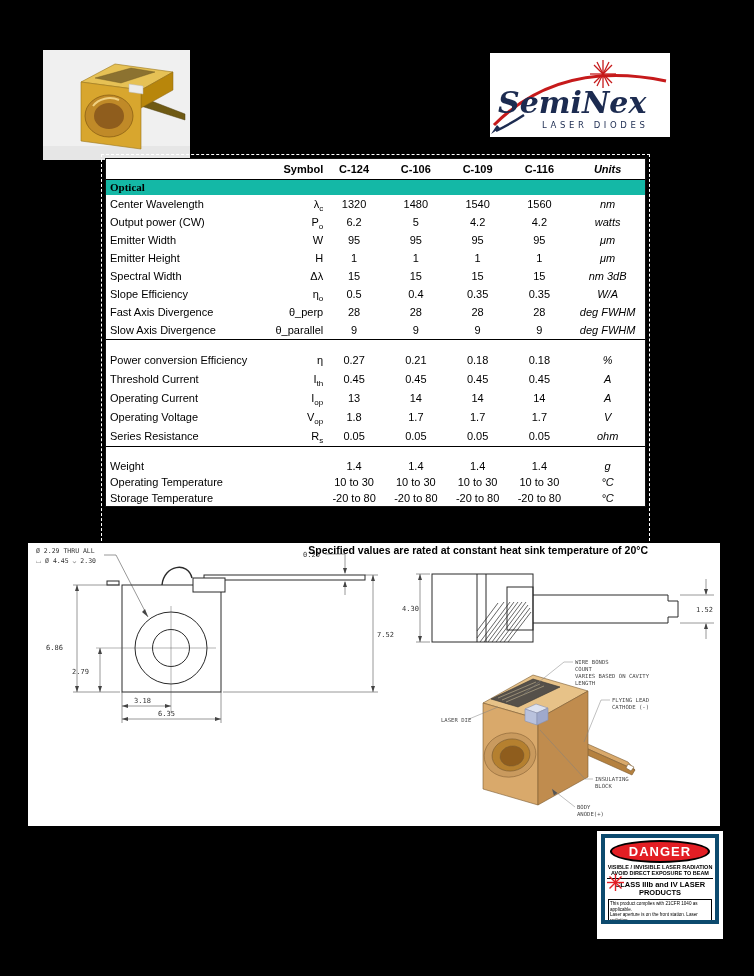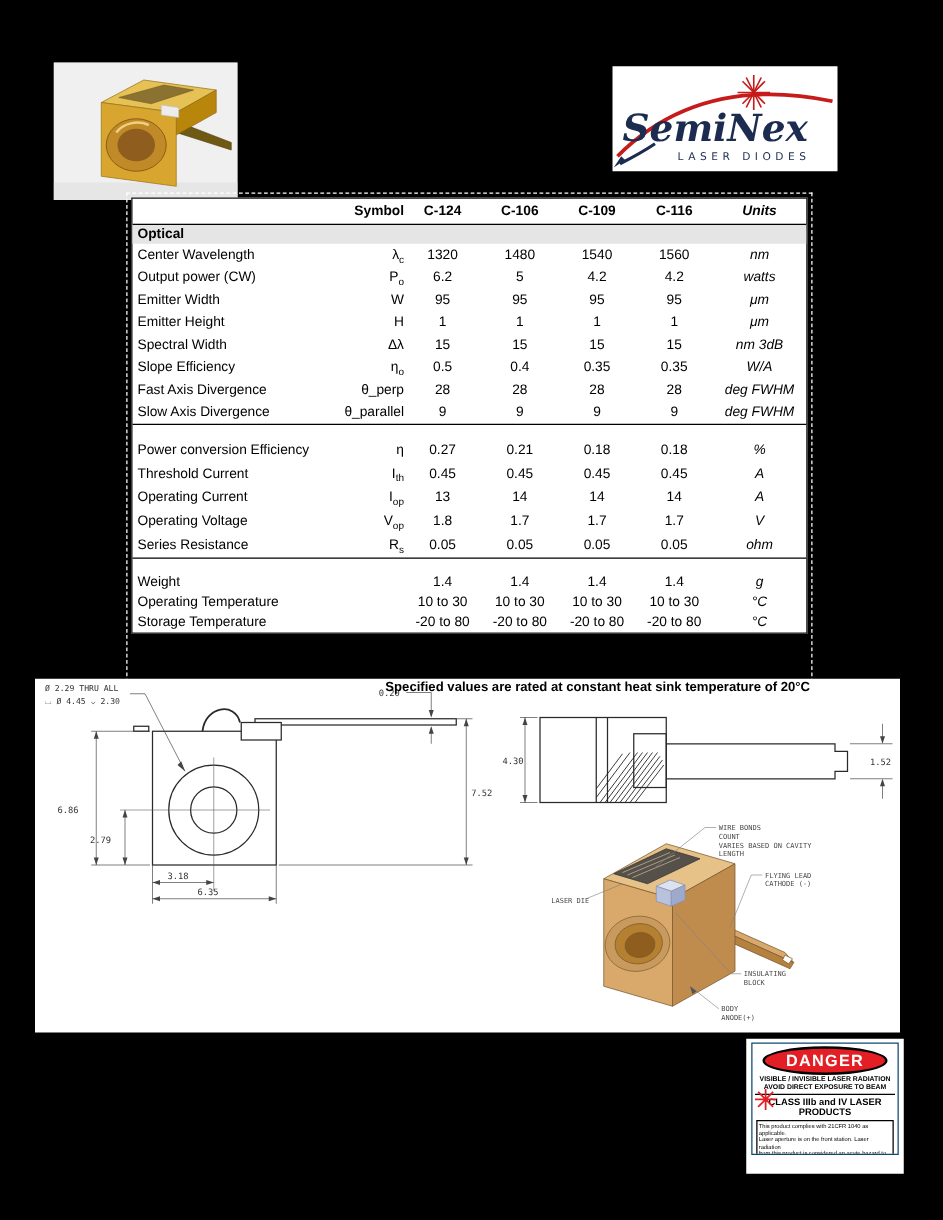--- a/index.html
+++ b/index.html
@@ -32,21 +32,21 @@
   .c-val{width:62px;text-align:center;}
   .c-units{width:75px;text-align:center;font-style:italic;}
   .c-sym sub{font-size:8px;line-height:0;}
 
   
   .drawings{position:absolute;left:28px;top:543px;width:692px;height:283px;background:#fff;}
   .footnote{position:absolute;top:1px;right:72px;font-size:10.5px;font-weight:bold;white-space:nowrap;}
 
   
   .danger{position:absolute;left:597px;top:831px;width:126px;height:108px;background:#fff;padding:3px 4px;}
-  .danger-box{border:1px solid #0c4a6e;height:90px;position:relative;text-align:center;overflow:hidden;background:#fff;}
+  .danger-box{border:4px solid #0c4a6e;height:90px;position:relative;text-align:center;overflow:hidden;background:#fff;}
   .danger-ellipse{width:100px;height:23px;background:#e31e24;border:2px solid #000;border-radius:50%;margin:2px auto 1px;color:#fff;font-weight:bold;font-size:13px;line-height:19px;letter-spacing:1px;}
   .danger-warn{font-size:5.5px;font-weight:bold;line-height:6.2px;}
   .danger-class{font-size:7.5px;font-weight:bold;line-height:8px;margin:2px 2px 0;border-top:1px solid #000;padding-top:2px;}
   .danger-fine{margin:2px 3px 0;border:1px solid #000;font-size:4.6px;line-height:5.4px;text-align:left;padding:1px 1px;}
   .danger-star{position:absolute;left:2px;top:36px;}
 </style>
 </head>
 <body>
 
 <div class="photo">
@@ -99,21 +99,21 @@
   <div class="thead">
     <div class="c-label"></div>
     <div class="c-sym">Symbol</div>
     <div class="c-val">C-124</div>
     <div class="c-val">C-106</div>
     <div class="c-val">C-109</div>
     <div class="c-val">C-116</div>
     <div class="c-units">Units</div>
   </div>
   <div id="spec-sections">
-      <div class="tband" style="background: #e5e5e5;">Optical</div>
+      <div class="tband" style="background: #14b8a6; font-family: Liberation Serif, serif;">Optical</div>
       <div class="sec-0">
         <div class="trow">
           <div class="c-label">Center Wavelength</div>
           <div class="c-sym"><span>λ</span><sub>c</sub></div>
           <div class="c-val">1320</div>
           <div class="c-val">1480</div>
           <div class="c-val">1540</div>
           <div class="c-val">1560</div>
           <div class="c-units">nm</div>
         </div>

